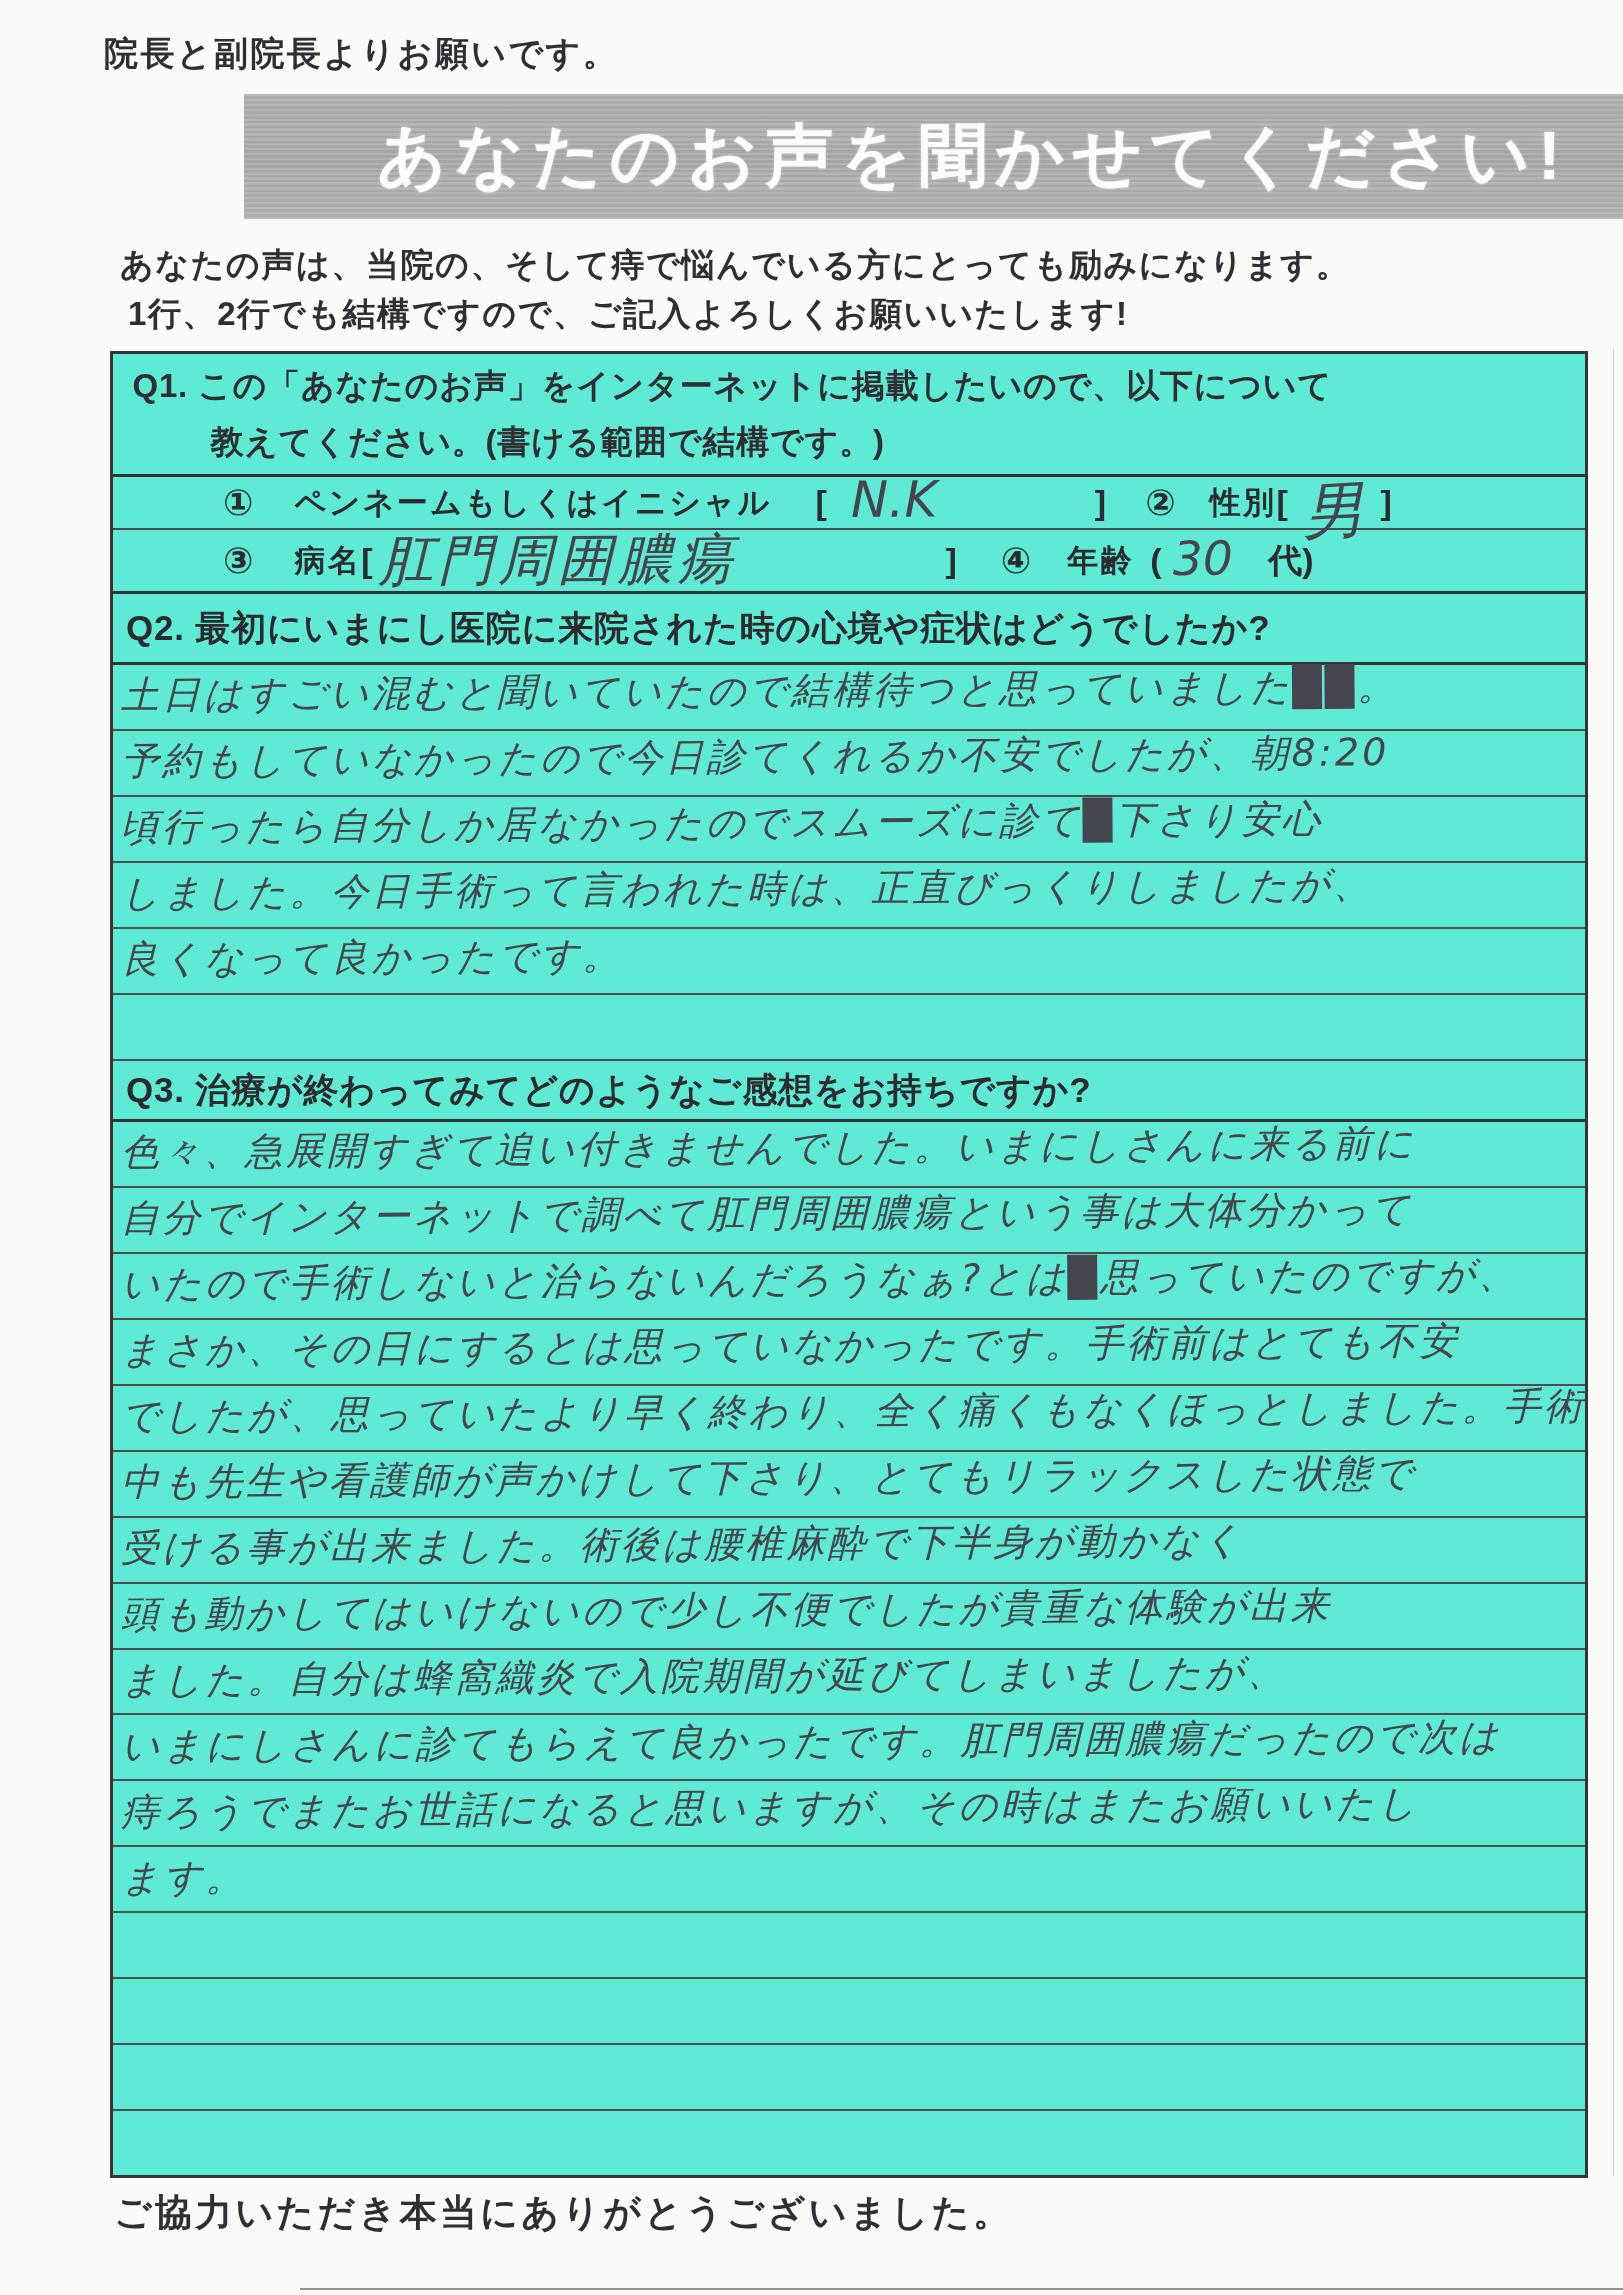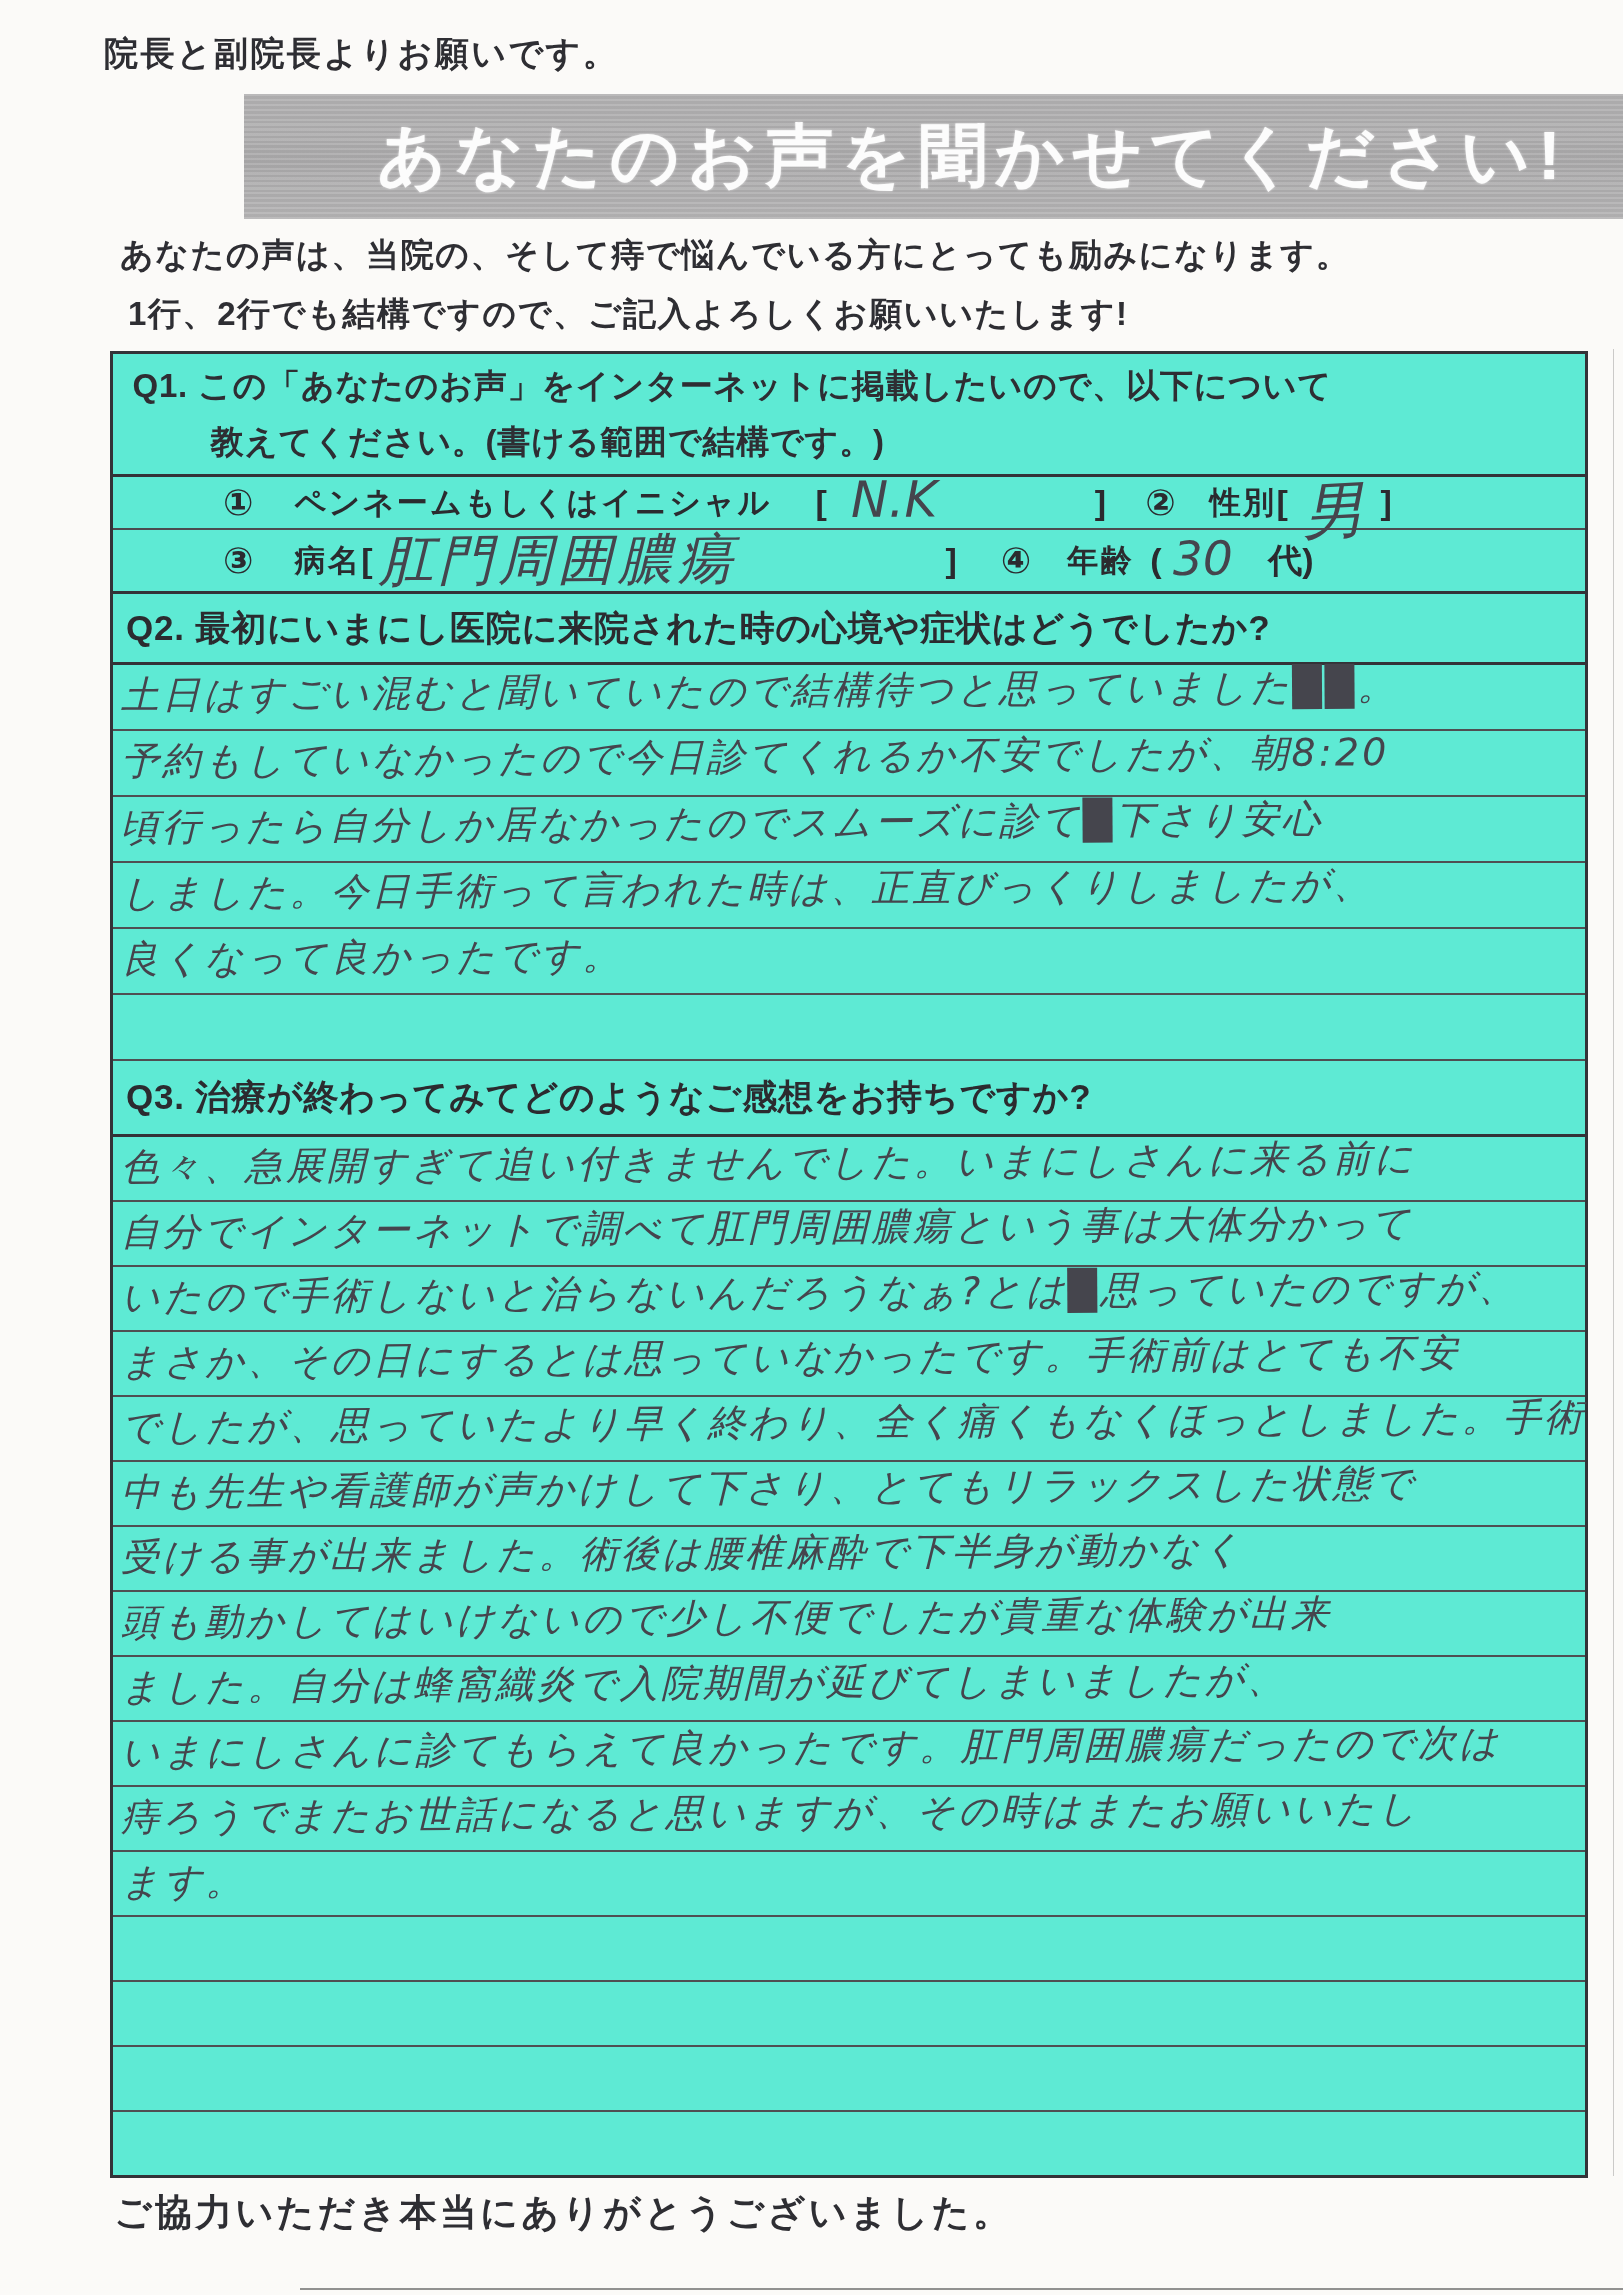--- a/index.html
+++ b/index.html
@@ -22,21 +22,21 @@
     background:
       repeating-linear-gradient(0deg,rgba(255,255,255,.06) 0 2.4px,rgba(0,0,0,.05) 2.4px 4.9px),
       linear-gradient(180deg,#b6b5b6 0%,#aeadae 55%,#b8b7b8 100%);
     display:flex;align-items:center;justify-content:center;
   }
   .banner-text{
     font-size:68px;font-weight:bold;color:#fcfcfc;
     letter-spacing:8px;white-space:nowrap;
     text-shadow:0 0 2.4px rgba(255,255,255,.65);
   }
-  .intro1{position:absolute;left:120px;top:233px;font-size:33px;letter-spacing:1.6px;}
+  .intro1{position:absolute;left:120px;top:243px;font-size:33px;letter-spacing:1.6px;}
   .intro2{position:absolute;left:128px;top:292px;font-size:33px;letter-spacing:1.6px;}
   .footer-note{position:absolute;left:114px;top:2188px;font-size:37px;letter-spacing:3.2px;}
 
   
   .survey-box{
     position:absolute;left:110px;top:351px;width:1478px;height:1827px;
     border:3.2px solid #333338;box-sizing:border-box;
     display:flex;flex-direction:column;background:#5eead4;
   }
   .row{box-sizing:border-box;flex:0 0 auto;position:relative;}
@@ -50,21 +50,21 @@
   .fields-row{display:flex;align-items:center;font-size:31px;font-weight:bold;
     white-space:nowrap;overflow:visible;}
   .fields-row1{height:53px;}
   .fields-row2{height:64px;}
   .circ{font-size:36px;font-weight:bold;}
   .bracket{font-size:34px;font-weight:bold;}
 
   .q-header{display:flex;align-items:center;padding-left:13px;font-size:35px;
     font-weight:bold;letter-spacing:0.8px;}
   .q2-header{height:71px;}
-  .q3-header{height:76px;}
+  .q3-header{height:61px;}
 
   .ans-row{display:flex;align-items:flex-start;padding-left:8px;overflow:visible;}
   .q2-line{height:66px;border-bottom:2.4px solid #4f4f52;}
   .q3-line{flex:1 1 0;border-bottom:2.4px solid #4f4f52;}
   .ans-row:last-child,.no-rule{border-bottom:none;}
 
   
   .hand{
     font-family:"DejaVu Sans",sans-serif;
     font-style:italic;font-weight:400;

